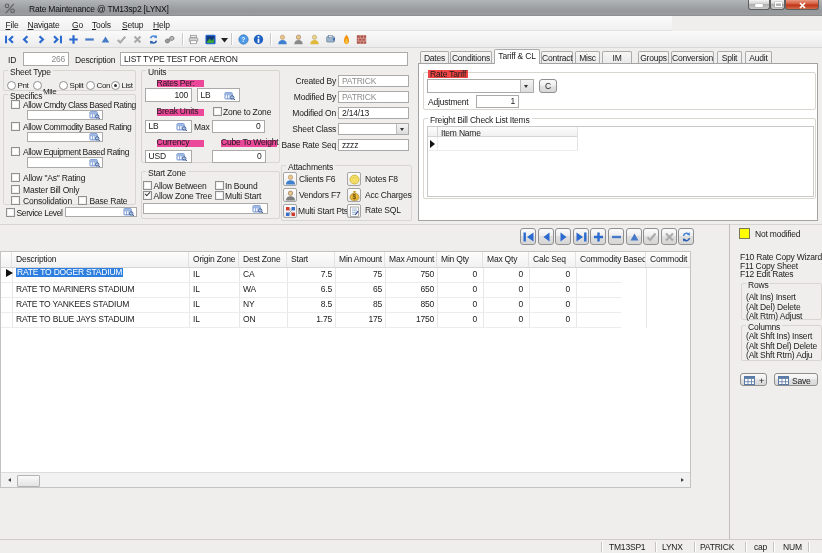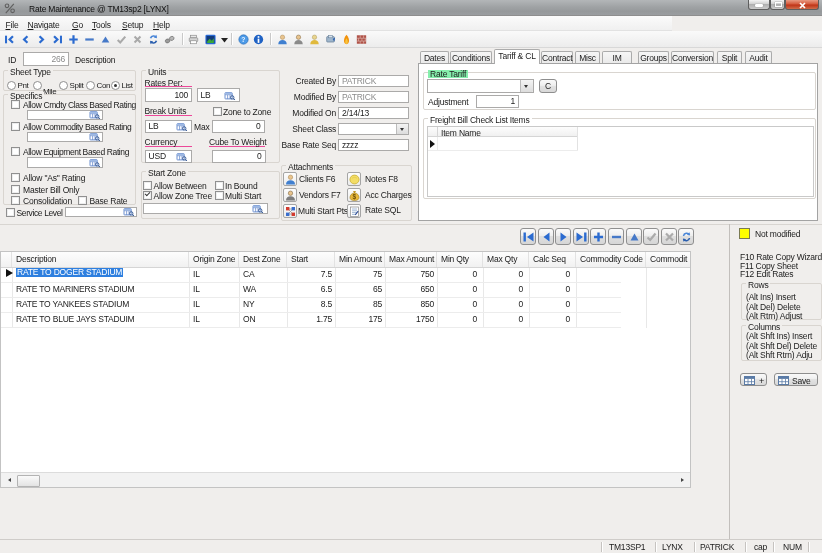--- a/index.html
+++ b/index.html
@@ -49,21 +49,21 @@
   .edit.right { text-align:right; }
   .edit.disabled { color:#8b8b8b; }
   .lookup { position:absolute; right:1px; }
   .groupbox { position:absolute; border:1px solid #d9d5d0; border-radius:2px; }
   .gb-label { position:absolute; top:-3px; left:4px; padding:0 2px; background:#f0eeec; line-height:8px; white-space:nowrap;}
   .checkbox { position:absolute; width:9px; height:9px; background:#fff; border:1px solid #909090; box-shadow:inset 0 0 0 1px #eee; }
   .checkbox.checked::after { content:""; position:absolute; left:1.2px; top:0.8px; width:4px; height:2px;
     border-left:1.6px solid #3a3a3a; border-bottom:1.6px solid #3a3a3a; transform:rotate(-45deg); }
   .radio { position:absolute; width:9px; height:9px; background:#fff; border:1px solid #8f8f8f; border-radius:50%; }
   .radio.sel::after { content:""; position:absolute; left:2px; top:2px; width:3px; height:3px; border-radius:50%; background:#333; }
-  .ulab { position:absolute; border-bottom:1px solid #ec4899; white-space:nowrap; line-height:9px; }
+  .ulab { position:absolute; border-bottom:7px solid #ec4899; white-space:nowrap; line-height:9px;margin-left:12px; }
   .combo { position:absolute; background:#fff; border:1px solid #abaaa9; }
   .combo .btn { position:absolute; right:0px; top:0px; bottom:0px; width:12px;
     background:linear-gradient(180deg,#f4f4f4,#dcdcdc); border-left:1px solid #bcbcbc; border-radius:0 1px 1px 0;}
   .combo .btn::after { content:""; position:absolute; left:3px; top:4.5px;
     border:2.5px solid transparent; border-top:3.5px solid #333; }
   .win-btn { position:absolute; border:1px solid #8e8e8e; border-radius:3px;
     background:linear-gradient(180deg,#f9f9f9,#efefef 45%,#e2e2e2 50%,#d8d8d8);
     font-size:8.5px; text-align:center; }
 
   
@@ -240,20 +240,21 @@
     </svg>
     <svg class="tb-icon" style="left:356px" viewBox="0 0 13 13">
       <rect x="1" y="1.5" width="11" height="10" fill="#b05248"></rect>
       <path d="M1 5 H12 M1 8.4 H12 M5 1.5 V5 M9 1.5 V5 M3 5 V8.4 M7 5 V8.4 M11 5 V8.4 M5 8.4 V11.5 M9 8.4 V11.5" stroke="#e0c0b8" stroke-width="0.7"></path>
     </svg>
   </div>
 
   <span class="lbl" style="left:8px;top:56px">ID</span>
   <div class="edit right disabled" style="left:23px;top:52px;width:46px;height:13.5px;line-height:12px">266</div>
   <span class="lbl" style="left:75px;top:56px">Description</span>
+  <div class="edit" style="left:120px;top:52px;width:288px;height:13.5px;line-height:12px">LIST TYPE TEST FOR AERON</div>
 
   <div class="groupbox" style="left:3px;top:70px;width:133px;height:21px">
     <span class="gb-label">Sheet Type</span>
   </div>
   <span class="radio" style="left:7px;top:80.5px"></span>
   <span class="lbl rlab" style="left:17.5px;top:81px">Pnt</span>
   <span class="radio" style="left:32.5px;top:80.5px"></span>
   <span class="lbl rlab" style="left:43px;top:87px">Mile</span>
   <span class="radio" style="left:59px;top:80.5px"></span>
   <span class="lbl rlab" style="left:69.5px;top:81px">Split</span>
@@ -453,21 +454,21 @@
   <div class="tab active" style="left:494px;width:46px">Tariff &amp; CL</div>
   <div class="tab" style="left:541px;width:32px">Contract</div>
   <div class="tab" style="left:575px;width:25px">Misc</div>
   <div class="tab" style="left:602px;width:30px">IM</div>
   <div class="tab" style="left:638px;width:31px">Groups</div>
   <div class="tab" style="left:671px;width:43px">Conversion</div>
   <div class="tab" style="left:717px;width:25px">Split</div>
   <div class="tab" style="left:745px;width:27px">Audit</div>
 
   <div class="groupbox" style="left:423px;top:72px;width:393px;height:38px;z-index:4">
-    <span class="gb-label" style="background:#86efac">Rate Tariff</span>
+    <span class="gb-label" style="background:#ef4444">Rate Tariff</span>
   </div>
   <div class="combo" style="left:427px;top:79px;width:107px;height:14px;z-index:4">
       <span class="btn" style="width:13px"></span>
     </div>
   <div class="win-btn" style="left:539px;top:79px;width:18px;height:14px;line-height:13px;z-index:4">C</div>
   <span class="lbl" style="left:428px;top:98px;z-index:4">Adjustment</span>
   <div class="edit right" style="left:476px;top:95px;width:43px;height:12.5px;line-height:11px;z-index:4">1</div>
 
   <div class="groupbox" style="left:423px;top:118px;width:393px;height:81px;z-index:4">
     <span class="gb-label" style="background:#fff">Freight Bill Check List Items</span>
@@ -546,21 +547,21 @@
       <div class="gh-cell" style="left:0;width:11px;padding-left:0"></div>
       <div class="gh-cell" style="left:11px;width:177px">Description</div>
       <div class="gh-cell" style="left:188px;width:50px">Origin Zone</div>
       <div class="gh-cell" style="left:238px;width:48px">Dest Zone</div>
       <div class="gh-cell" style="left:286px;width:48px">Start</div>
       <div class="gh-cell" style="left:334px;width:50px">Min Amount</div>
       <div class="gh-cell" style="left:384px;width:52px">Max Amount</div>
       <div class="gh-cell" style="left:436px;width:46px">Min Qty</div>
       <div class="gh-cell" style="left:482px;width:46px">Max Qty</div>
       <div class="gh-cell" style="left:528px;width:47px">Calc Seq</div>
-      <div class="gh-cell" style="left:575px;width:70px">Commodity Code</div>
+      <div class="gh-cell" style="left:575px;width:70px">Commodity Based</div>
       <div class="gh-cell" style="left:645px;width:44px;border-right:none">Commodit</div>
     </div>
 
     <div class="g-vline" style="left:11px"></div>
     <div class="g-vline" style="left:188px"></div>
     <div class="g-vline" style="left:238px"></div>
     <div class="g-vline" style="left:286px"></div>
     <div class="g-vline" style="left:334px"></div>
     <div class="g-vline" style="left:384px"></div>
     <div class="g-vline" style="left:436px"></div>

